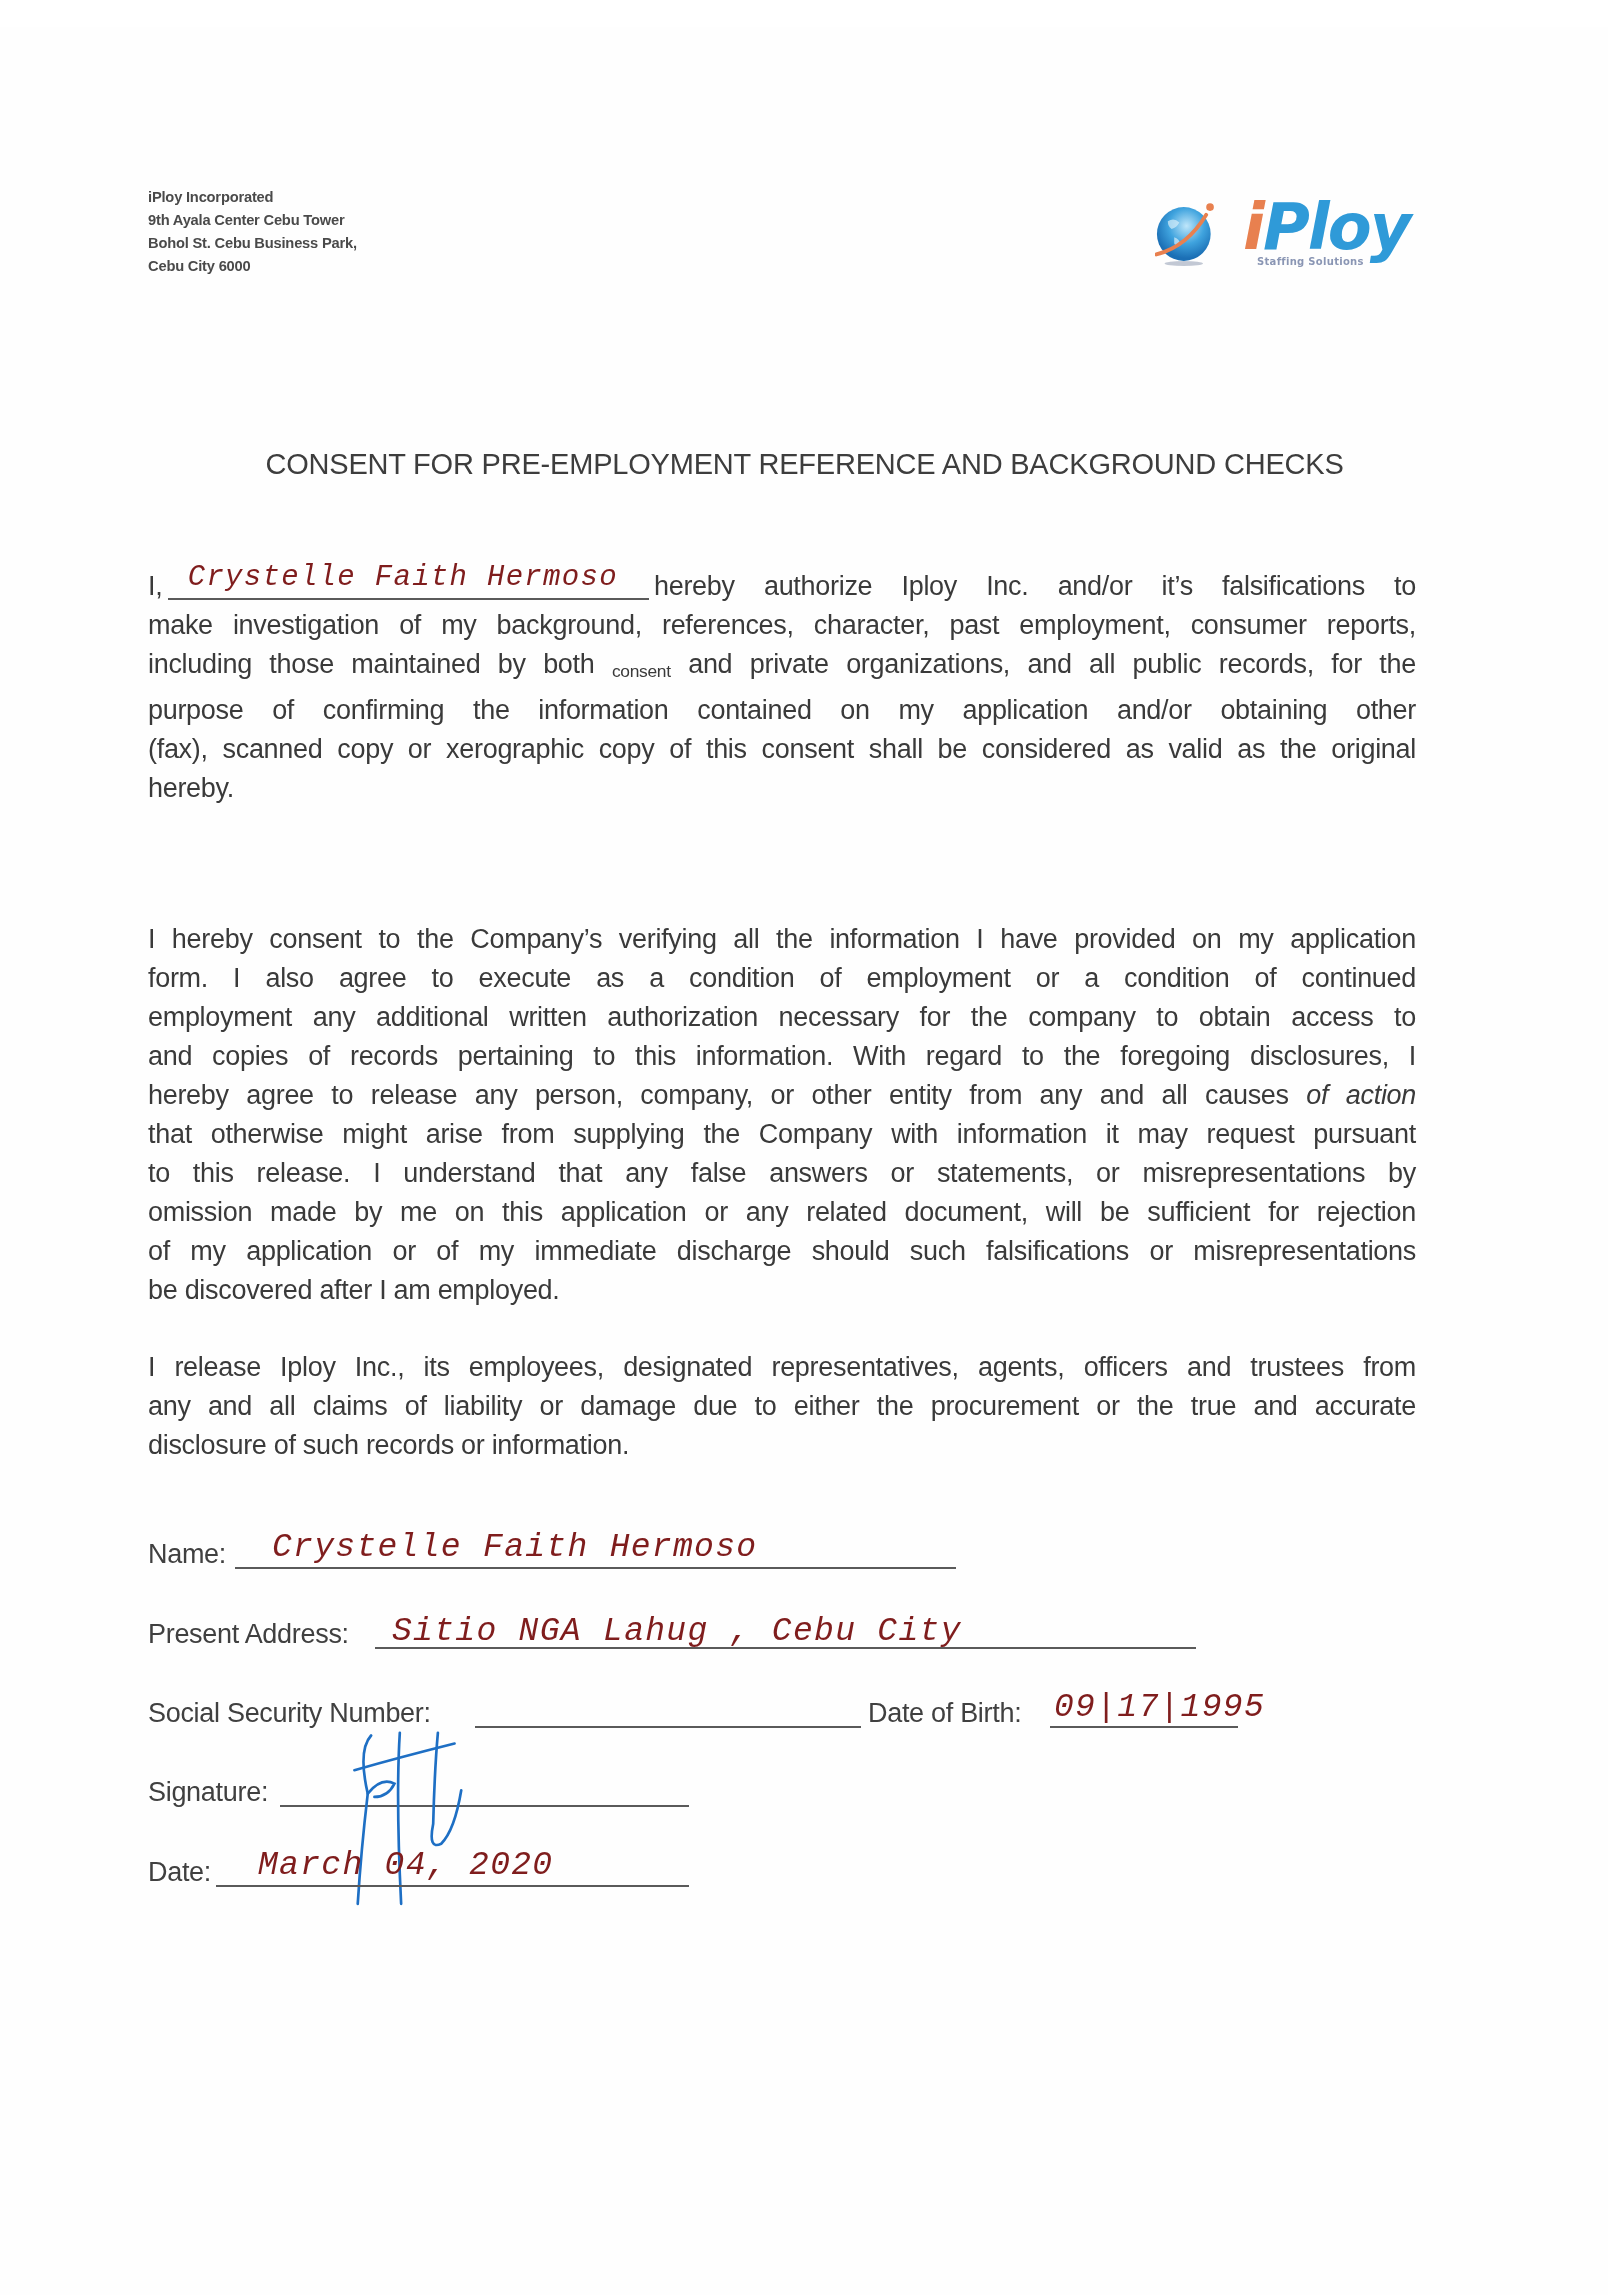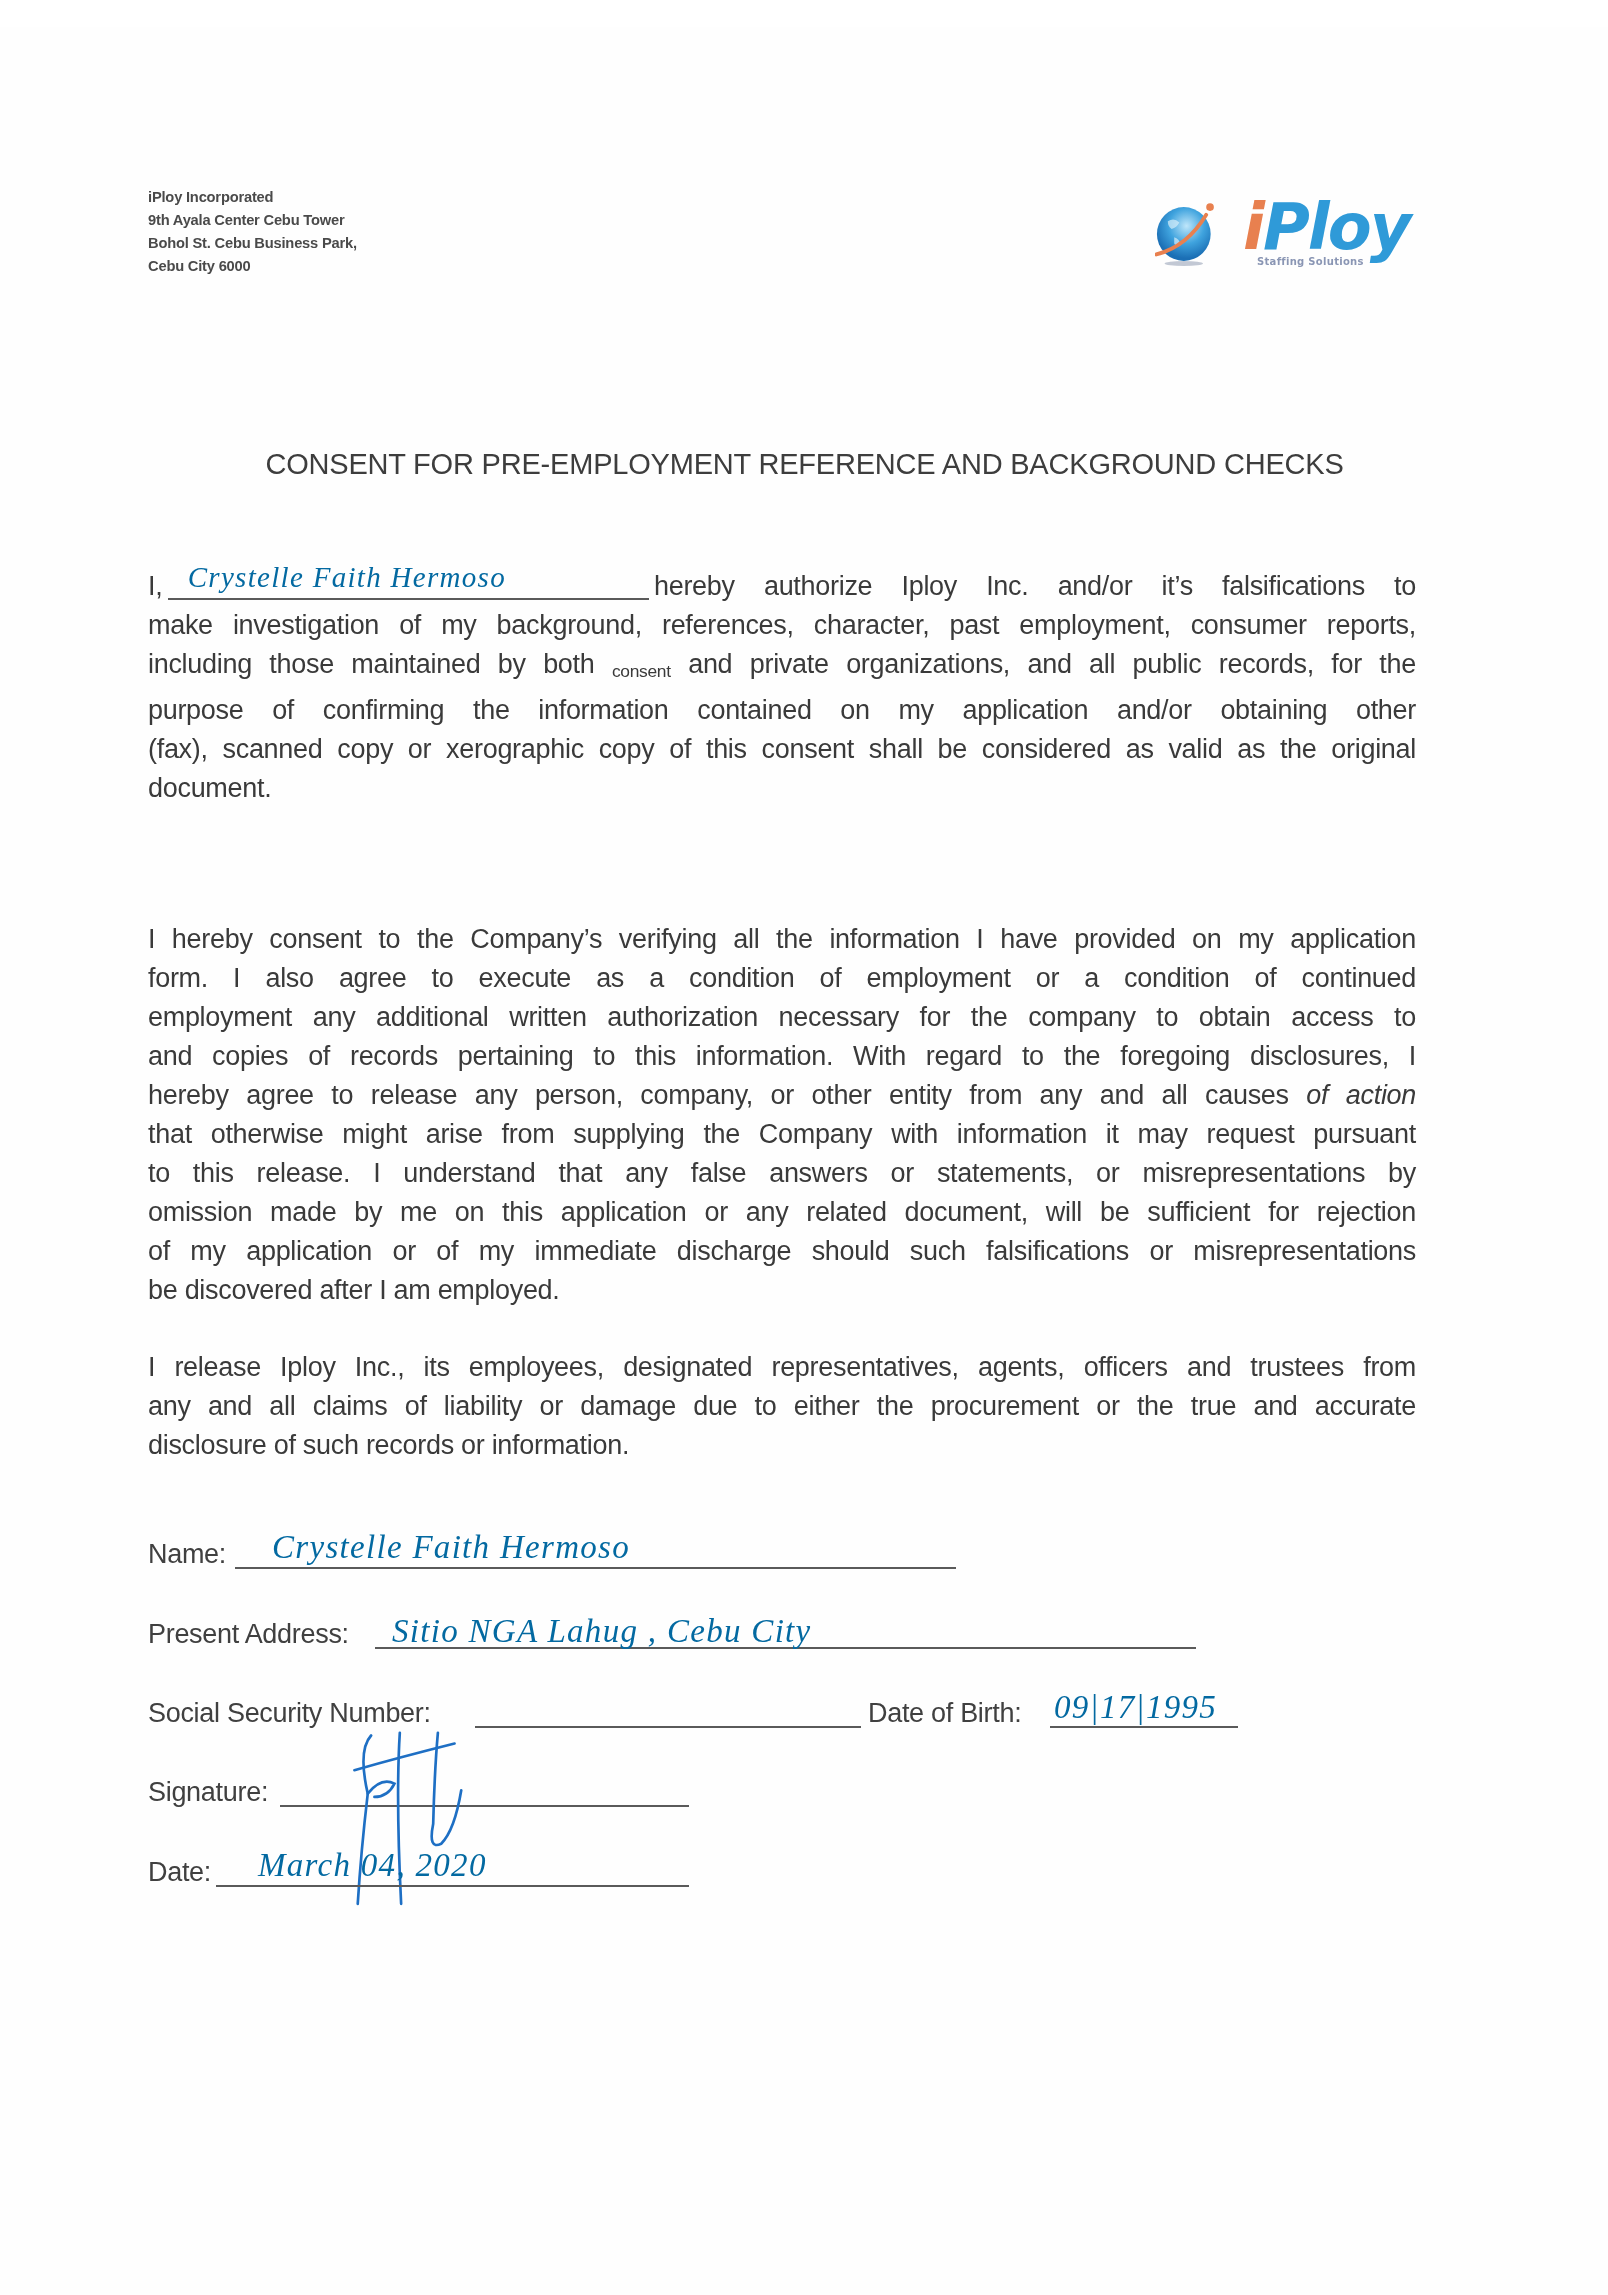--- a/index.html
+++ b/index.html
@@ -52,21 +52,21 @@
   .p2 { top: 893px; }
   .p3 { top: 1321px; }
   .small { font-size: 17.4px; vertical-align: -4px; }
   .ital { font-style: italic; }
 
   .blank-inline {
     display: inline-block; width: 481px; border-bottom: 2px solid #5a5a5a;
     position: relative; height: 29px; vertical-align: -5.3px; margin: 0 5.3px;
   }
   .hand {
-    font-family: Liberation Serif, serif; color: #0369a1;
+    font-family: Liberation Mono, monospace; color: #7f1d1d;
     font-style: italic; letter-spacing: 1.3px;
   }
   .blank-inline .hand {
     position: absolute; left: 20px; bottom: 1.3px; font-size: 29px; white-space: nowrap;
   }
 
   
   .field { position: absolute; font-size: 27px; color: #404040; white-space: nowrap; letter-spacing: -0.3px; }
   .field .label { position: absolute; left: 0; bottom: 0; }
   .field .line-blank {
@@ -115,21 +115,21 @@
   </div>
 
   <div class="title">CONSENT FOR PRE-EMPLOYMENT REFERENCE AND BACKGROUND CHECKS</div>
 
   <div class="para p1">
     <span class="line"><span>I,</span><span class="blank-inline"><span class="hand">Crystelle Faith Hermoso</span></span><span>hereby authorize Iploy Inc. and/or it’s falsifications to</span></span>
     <span class="line">make investigation of my background, references, character, past employment, consumer reports,</span>
     <span class="line"><span>including those maintained by both</span> <span class="small">consent</span> <span>and private organizations, and all public records, for the</span></span>
     <span class="line">purpose of confirming the information contained on my application and/or obtaining other</span>
     <span class="line">(fax), scanned copy or xerographic copy of this consent shall be considered as valid as the original</span>
-    <span class="line last">document.</span>
+    <span class="line last">hereby.</span>
   </div>
 
   <div class="para p2">
     <span class="line">I hereby consent to the Company’s verifying all the information I have provided on my application</span>
     <span class="line">form.   I also agree to execute as a condition of employment or a condition of continued</span>
     <span class="line">employment any additional written authorization necessary for the company to obtain access to</span>
     <span class="line">and copies of records pertaining to this information.  With regard to the foregoing disclosures, I</span>
     <span class="line"><span>hereby agree to release any person, company, or other entity from any and all causes</span> <span class="ital">of action</span></span>
     <span class="line">that otherwise might arise from supplying the Company with information it may request pursuant</span>
     <span class="line">to this release.  I understand that any false answers or statements, or misrepresentations by</span>

